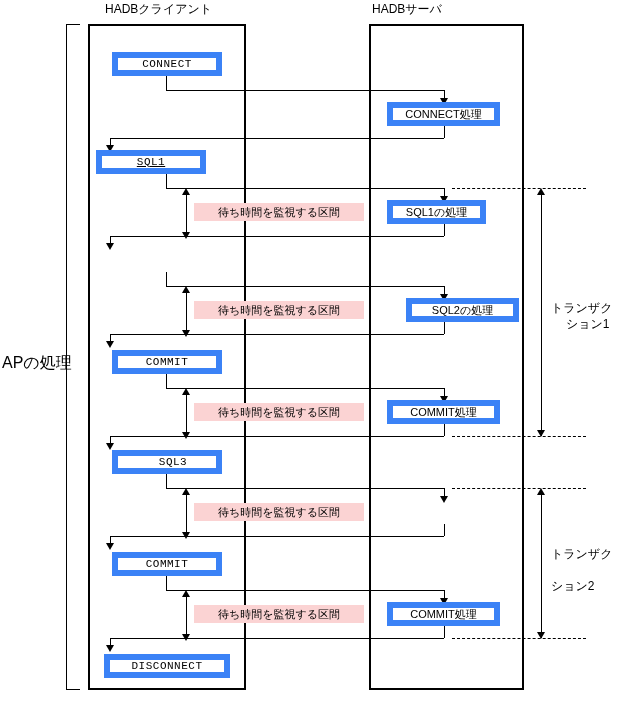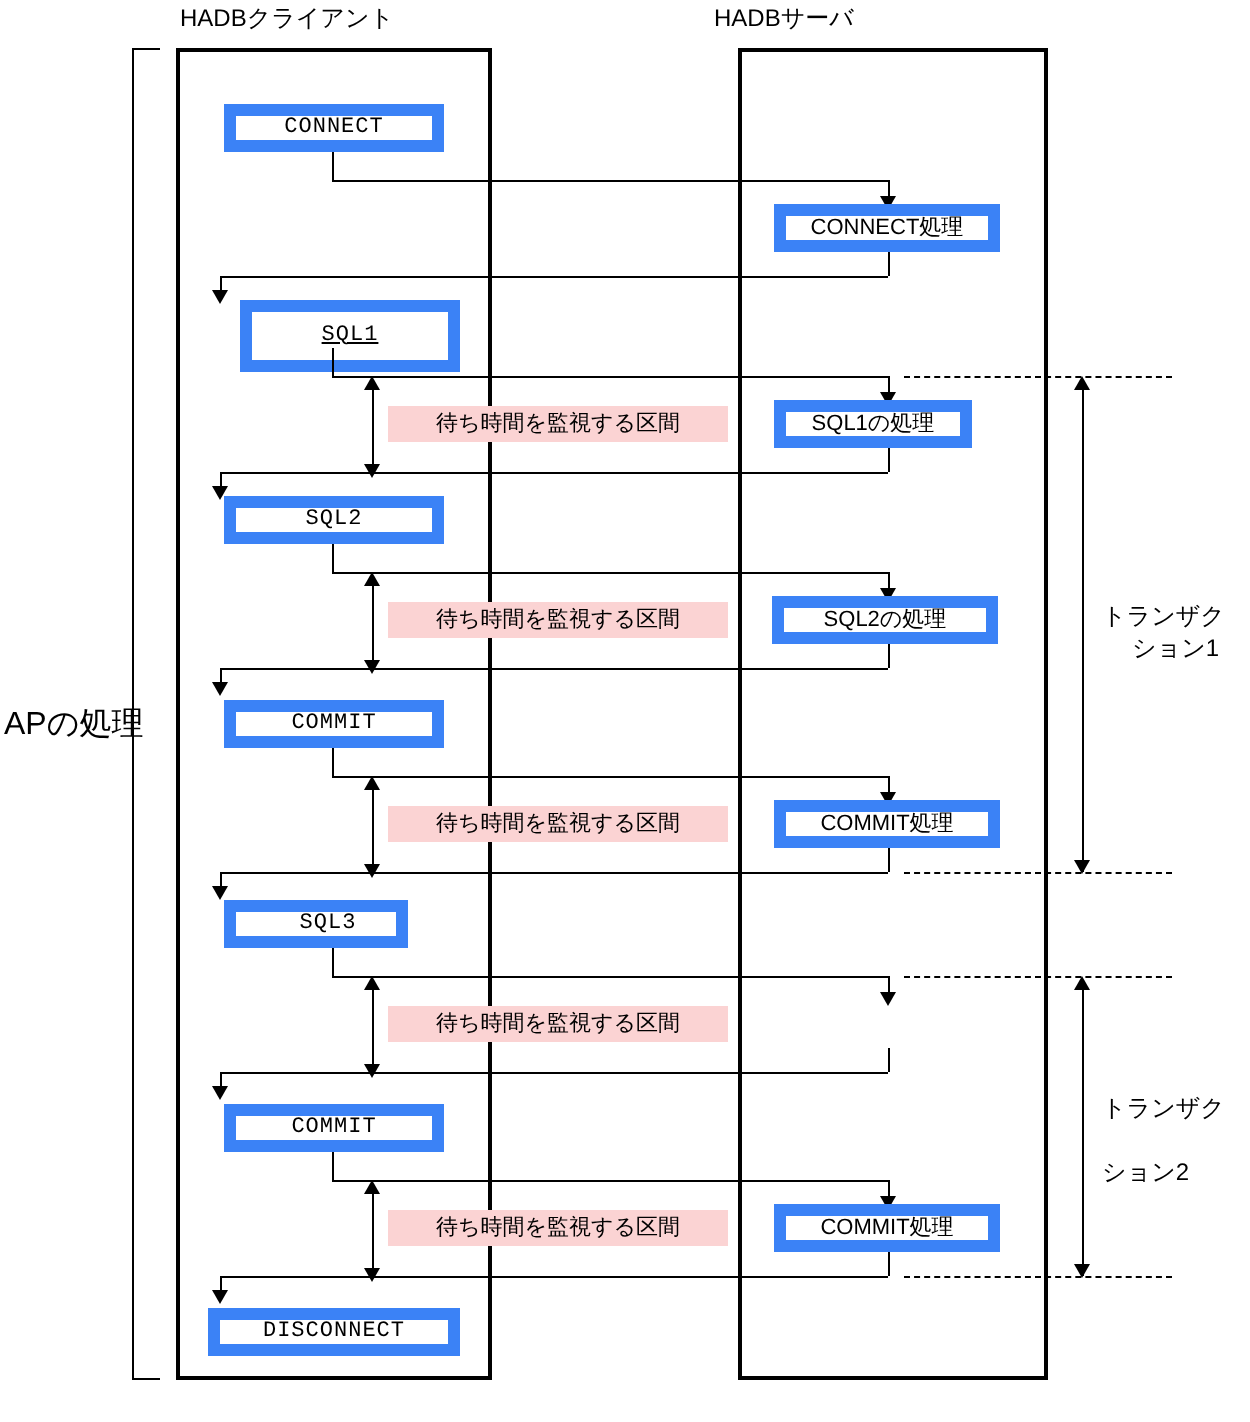--- a/index.html
+++ b/index.html
@@ -18,20 +18,21 @@
     overflow: hidden;
     background: #ffffff;
   }
   .abs { position: absolute; }
 
   
   .col-header {
     font-size: 12px;
     line-height: 14px;
     white-space: nowrap;
+    margin-left: 15px;
   }
 
   
   .lifeline {
     border: 2px solid #000;
     box-sizing: border-box;
     background: transparent;
   }
 
   
@@ -128,47 +129,46 @@
   <div class="abs vline" style="left:444px; top:90px; height:12px;"></div>
   <div class="abs arrow-down" style="left:440px; top:98px;"></div>
 
   <div class="abs msgbox jp" style="left:387px; top:102px; width:113px; height:24px;">CONNECT処理</div>
 
   <div class="abs vline" style="left:444px; top:126px; height:12px;"></div>
   <div class="abs hline" style="left:110px; top:138px; width:334px;"></div>
   <div class="abs vline" style="left:110px; top:138px; height:10px;"></div>
   <div class="abs arrow-down" style="left:106px; top:145px;"></div>
 
-  <div class="abs msgbox" style="left:120px; top:150px; width:110px; height:36px;text-decoration:underline;">SQL1</div>
+  <div class="abs msgbox" style="left:96px; top:150px; width:110px; height:24px;text-decoration:underline;">SQL1</div>
   <div class="abs vline" style="left:166px; top:174px; height:14px;"></div>
   <div class="abs hline" style="left:166px; top:188px; width:278px;"></div>
   <div class="abs vline" style="left:444px; top:188px; height:12px;"></div>
   <div class="abs arrow-down" style="left:440px; top:196px;"></div>
 
   <div class="abs dashline" style="left:452px; top:188px; width:134px;"></div>
 
   <div class="abs msgbox jp" style="left:387px; top:200px; width:99px; height:24px;">SQL1の処理</div>
 
   <div class="abs arrow-up" style="left:182px; top:188px;"></div>
   <div class="abs vline" style="left:186px; top:192px; height:44px;"></div>
   <div class="abs arrow-down" style="left:182px; top:232px;"></div>
   <div class="abs wait-label" style="left:194px; top:203px; width:170px; height:18px;">待ち時間を監視する区間</div>
 
   <div class="abs vline" style="left:444px; top:224px; height:12px;"></div>
   <div class="abs hline" style="left:110px; top:236px; width:334px;"></div>
   <div class="abs vline" style="left:110px; top:236px; height:10px;"></div>
   <div class="abs arrow-down" style="left:106px; top:243px;"></div>
 
-  <div class="abs msgbox" style="left:112px; top:248px; width:110px; height:24px;">SQL2</div>
   <div class="abs vline" style="left:166px; top:272px; height:14px;"></div>
   <div class="abs hline" style="left:166px; top:286px; width:278px;"></div>
   <div class="abs vline" style="left:444px; top:286px; height:12px;"></div>
   <div class="abs arrow-down" style="left:440px; top:294px;"></div>
 
-  <div class="abs msgbox jp" style="left:386px; top:298px; width:113px; height:24px;">SQL2の処理</div>
+  <div class="abs msgbox jp" style="left:406px; top:298px; width:113px; height:24px;">SQL2の処理</div>
 
   <div class="abs arrow-up" style="left:182px; top:286px;"></div>
   <div class="abs vline" style="left:186px; top:290px; height:44px;"></div>
   <div class="abs arrow-down" style="left:182px; top:330px;"></div>
   <div class="abs wait-label" style="left:194px; top:301px; width:170px; height:18px;">待ち時間を監視する区間</div>
 
   <div class="abs vline" style="left:444px; top:322px; height:12px;"></div>
   <div class="abs hline" style="left:110px; top:334px; width:334px;"></div>
   <div class="abs vline" style="left:110px; top:334px; height:10px;"></div>
   <div class="abs arrow-down" style="left:106px; top:341px;"></div>
@@ -192,21 +192,21 @@
   <div class="abs arrow-down" style="left:106px; top:443px;"></div>
 
   <div class="abs dashline" style="left:452px; top:436px; width:134px;"></div>
 
   <div class="abs arrow-up" style="left:537px; top:188px;"></div>
   <div class="abs vline" style="left:541px; top:192px; height:244px;"></div>
   <div class="abs arrow-down" style="left:537px; top:430px;"></div>
   <div class="abs tx-label" style="left:551px; top:300px;">トランザク</div>
   <div class="abs tx-label" style="left:566px; top:316px;">ション1</div>
 
-  <div class="abs msgbox" style="left:112px; top:450px; width:92px; height:24px;padding-left:12px;">SQL3</div>
+  <div class="abs msgbox" style="left:112px; top:450px; width:110px; height:24px;padding-left:12px;">SQL3</div>
   <div class="abs vline" style="left:166px; top:474px; height:14px;"></div>
   <div class="abs hline" style="left:166px; top:488px; width:278px;"></div>
   <div class="abs vline" style="left:444px; top:488px; height:12px;"></div>
   <div class="abs arrow-down" style="left:440px; top:496px;"></div>
 
   <div class="abs dashline" style="left:452px; top:488px; width:134px;"></div>
 
 
   <div class="abs arrow-up" style="left:182px; top:488px;"></div>
   <div class="abs vline" style="left:186px; top:492px; height:44px;"></div>

